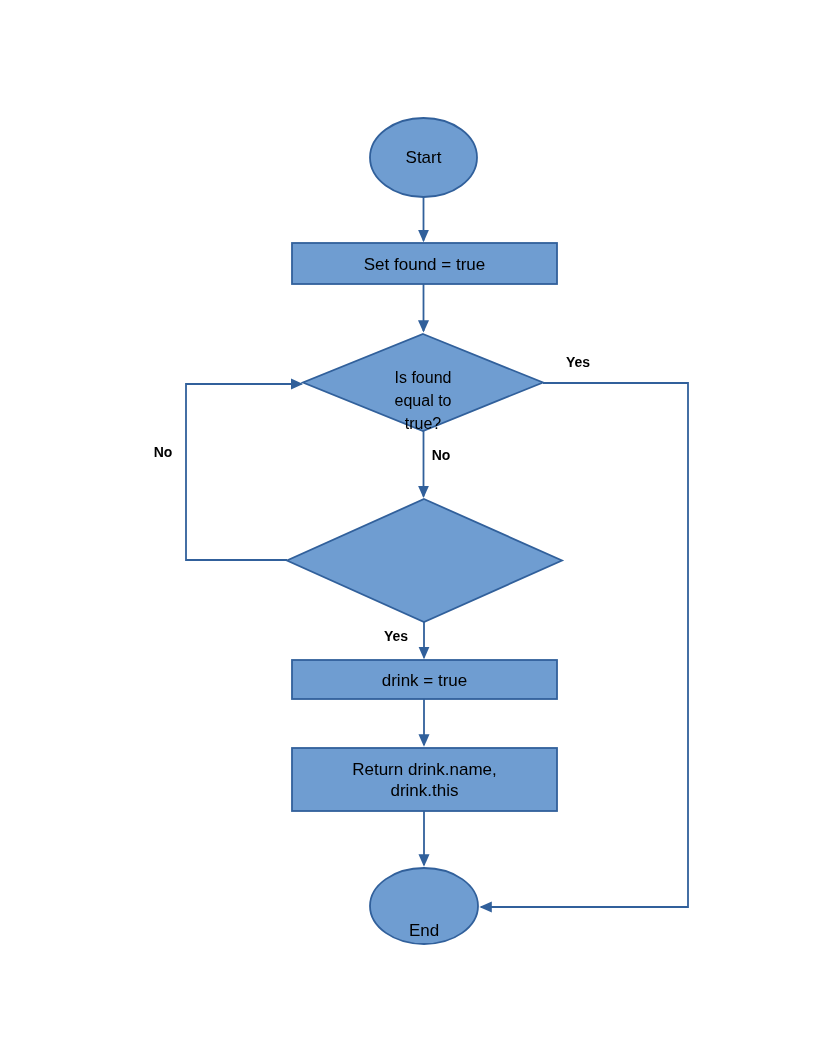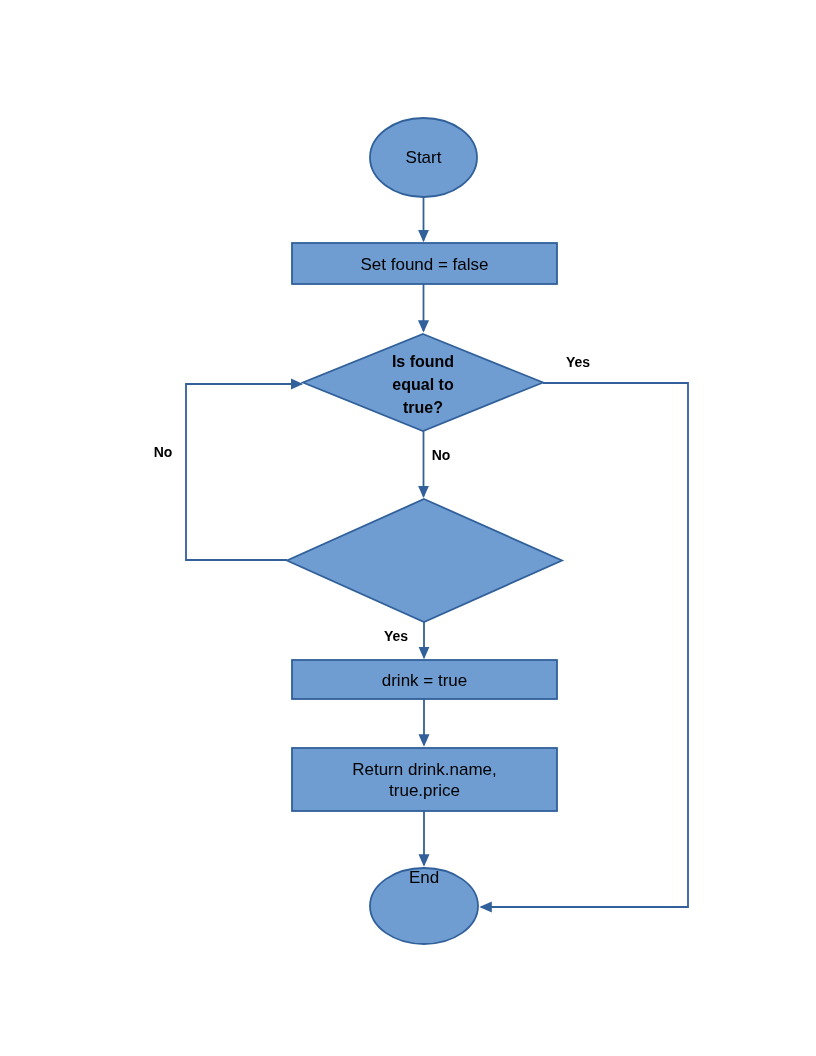--- a/index.html
+++ b/index.html
@@ -67,27 +67,27 @@
     <ellipse class="shape" cx="423.5" cy="157.5" rx="53.5" ry="39.5"></ellipse>
     <rect class="shape" x="292" y="243" width="265" height="41"></rect>
     <polygon class="shape" points="423,334 543,382.5 423,431 303,382.5"></polygon>
     <polygon class="shape" points="424,499 562,560.5 424,622 287,560.5"></polygon>
     <rect class="shape" x="292" y="660" width="265" height="39"></rect>
     <rect class="shape" x="292" y="748" width="265" height="63"></rect>
     <ellipse class="shape" cx="424" cy="906" rx="54" ry="38"></ellipse>
   </svg>
 
   <div class="node-label lbl-terminator" style="left:423.5px;top:157.5px;">Start</div>
-  <div class="node-label lbl-process" style="left:424.5px;top:263.5px;">Set found = false</div>
-  <div class="node-label lbl-decision-1" style="left:423px;top:384px;font-weight:bold;">Is found
+  <div class="node-label lbl-process" style="left:424.5px;top:263.5px;">Set found = true</div>
+  <div class="node-label lbl-decision-1" style="left:423px;top:400px;">Is found
 equal to
 true?</div>
   <div class="node-label lbl-process" style="left:424.5px;top:679.5px;">drink = true</div>
   <div class="node-label lbl-process" style="left:424.5px;top:780px;">Return drink.name,
-true.price</div>
-  <div class="node-label lbl-terminator" style="left:424px;top:878px;">End</div>
+drink.this</div>
+  <div class="node-label lbl-terminator" style="left:424px;top:931px;">End</div>
 
   <div class="edge-label" style="left:578px;top:362px;">Yes</div>
   <div class="edge-label" style="left:441px;top:455px;">No</div>
   <div class="edge-label" style="left:163px;top:452px;">No</div>
   <div class="edge-label" style="left:396px;top:636px;">Yes</div>
 
 </div>
 
 </body></html>

